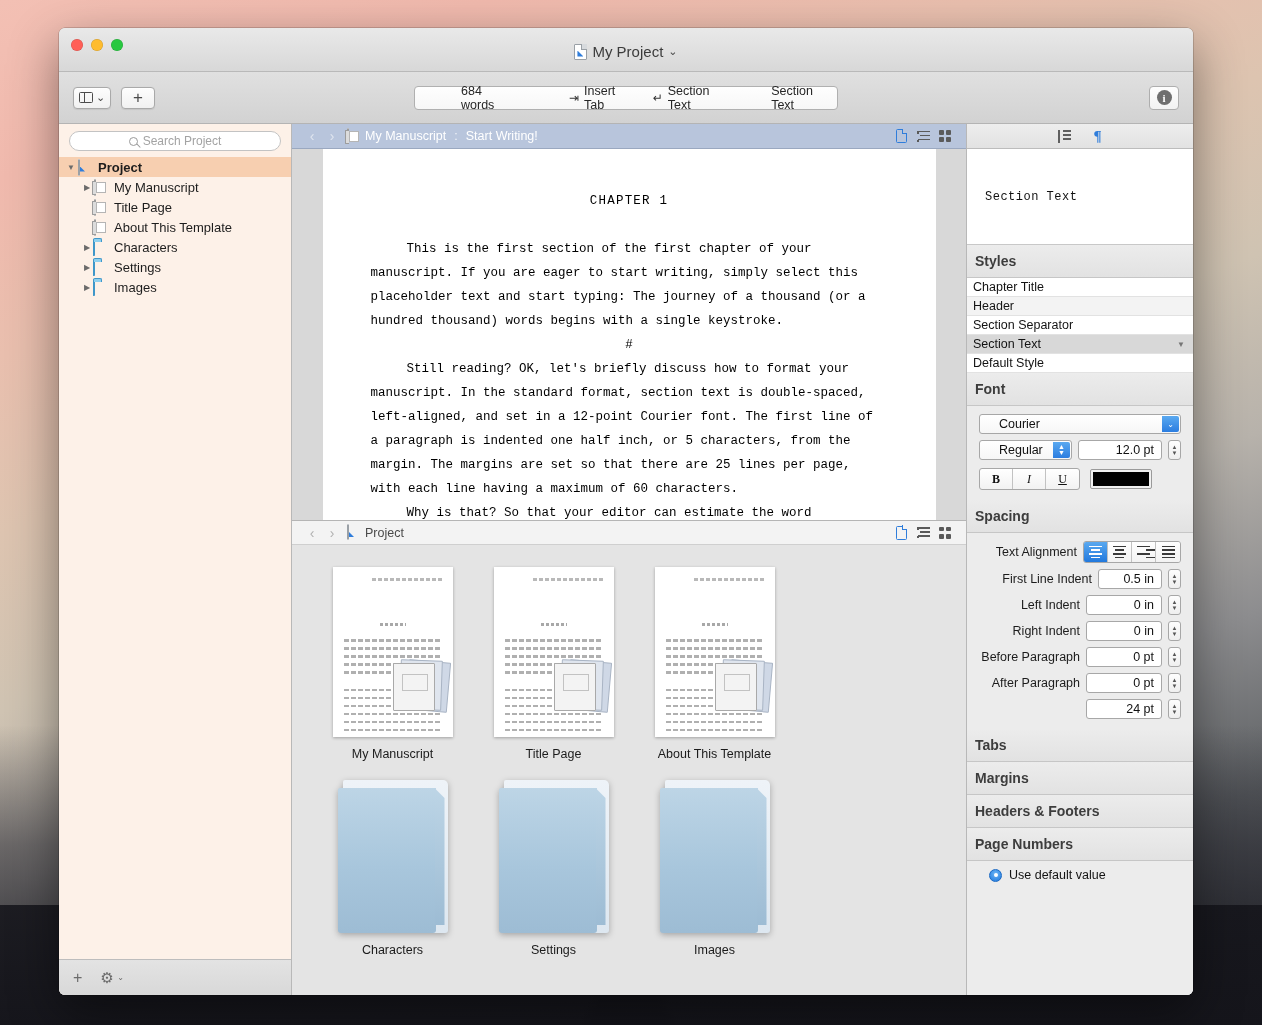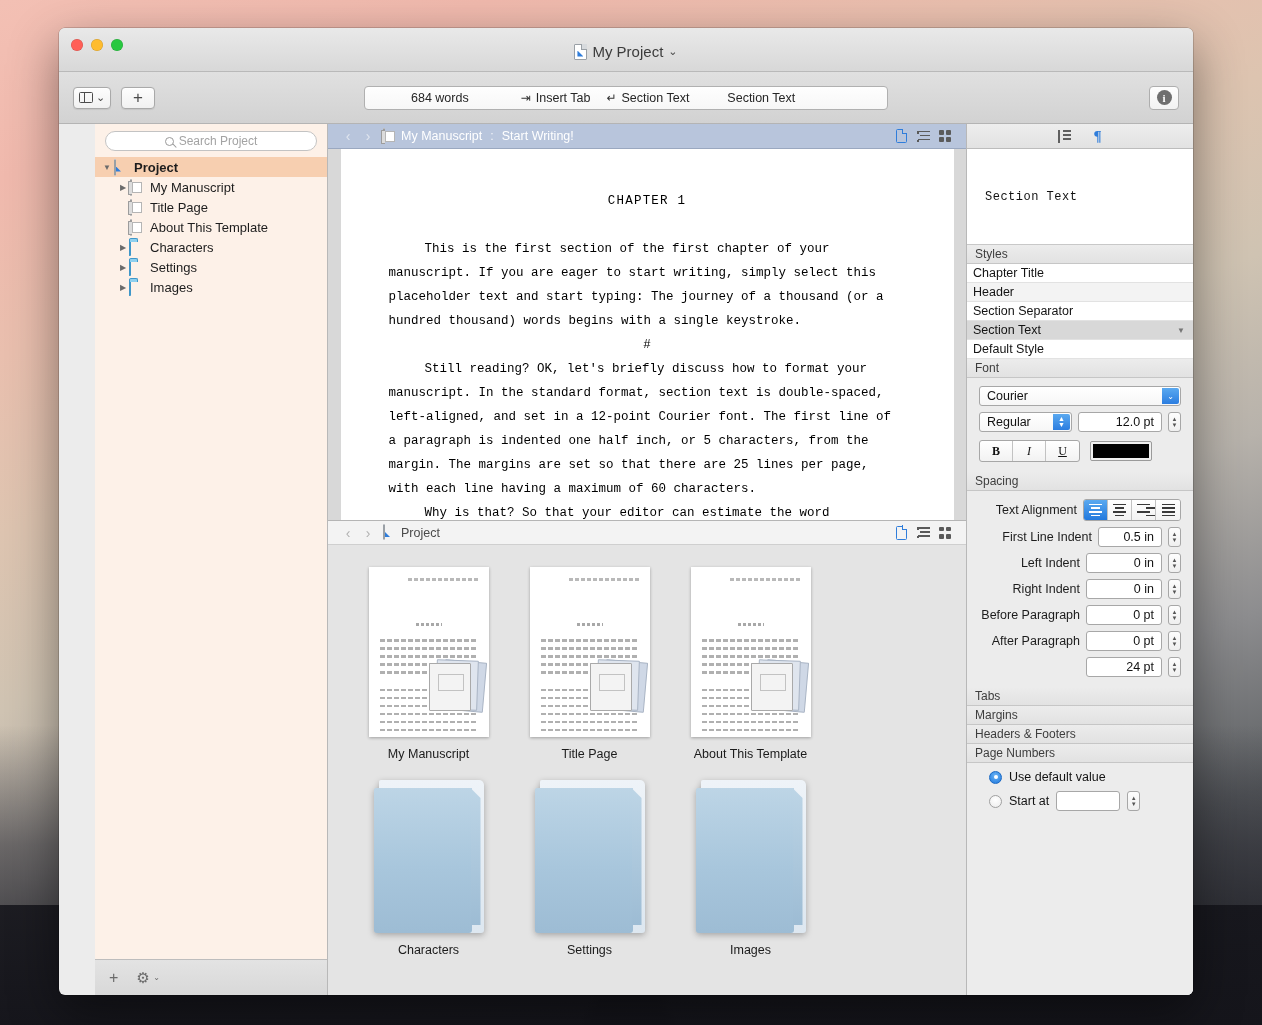--- a/index.html
+++ b/index.html
@@ -74,21 +74,21 @@
     border: 1px solid #a9a9a9; display: flex; align-items:center; justify-content:center;
     box-shadow: 0 1px 0 rgba(255,255,255,.7) inset, 0 .5px 1px rgba(0,0,0,.08);
     cursor: default;
   }
   #btn-view-layout { width: 38px; margin-left: 14px; gap:3px; }
   .layout-glyph { width:14px; height:11px; border:1.2px solid #4c4c4c; border-radius:1.5px; position:relative;}
   .layout-glyph:after{content:""; position:absolute; left:4px; top:0; bottom:0; width:1.2px; background:#4c4c4c;}
   #btn-add { width: 34px; margin-left: 10px; font-size:17px; color:#4a4a4a; line-height:0; }
   #wordbar {
     position:absolute; left:50%; transform:translateX(-50%);
-    width: 524px; height: 24px; border-radius: 4px;
+    width: 424px; height: 24px; border-radius: 4px;
     background: linear-gradient(180deg,#fefefe,#f7f7f7);
     border: 1px solid #b0b0b0;
     display:flex; align-items:center; font-size: 12.5px; color:#262626;
   }
   #wordbar .seg { display:flex; align-items:center; gap:5px; }
   #wb-words { margin-left: 46px; }
   #wb-tab { margin-left: 52px; }
   #wb-sect { margin-left: 16px; }
   #wb-sect2 { margin-left: 38px; }
   .tab-arrow { font-size: 12px; color:#333; }
@@ -102,21 +102,21 @@
     color:#fff; font-size:11px; font-weight:bold; display:flex;
     align-items:center; justify-content:center; font-family:"Liberation Serif",serif;
   }
 
   
   #body-split { flex: 1; display: flex; min-height: 0; }
 
   
   #binder {
     width: 233px; flex: 0 0 233px; background: #fdf1e8;
-    border-right: 1px solid #b8b8b8; display:flex; flex-direction:column;margin-left:36px;
+    border-right: 1px solid #b8b8b8; display:flex; flex-direction:column;
   }
   #search-wrap { padding: 7px 10px 6px 10px; background:#fdf1e8; }
   #search-field {
     height: 20px; border-radius: 10px; background:#fff;
     border: 1px solid #c3c3c3; display:flex; align-items:center;
     justify-content:center; gap:5px; position:relative;
   }
   .mag { width:9px; height:9px; border:1.4px solid #9a9a9a; border-radius:50%; position:relative; }
   .mag:after{content:""; position:absolute; right:-4px; bottom:-2px; width:4.5px; height:1.4px; background:#9a9a9a; transform:rotate(45deg);}
   #search-placeholder { font-size:12px; color:#a3a3a3; }
@@ -291,39 +291,39 @@
   .it-pilcrow { color:#2f7ddb; font-size:15px; font-weight:bold; line-height:15px; font-family:"Liberation Serif",serif; }
 
   #style-preview {
     height: 96px; flex:0 0 96px; background:#fff; border-bottom:1px solid #c8c8c8;
     display:flex; align-items:center; padding-left: 18px;
   }
   #style-preview span {
     font-family:"Liberation Mono","DejaVu Sans Mono",monospace; font-size:12px; color:#111; letter-spacing:.5px;
   }
   .sec-head {
-    height: 19px; background: linear-gradient(180deg,#ececec,#e2e2e2);
+    height: 33px; background: linear-gradient(180deg,#ececec,#e2e2e2);
     border-bottom:1px solid #c6c6c6; display:flex; align-items:center;
-    padding-left: 8px; font-size:12px; font-weight:normal; color:#3d3d3d;
+    padding-left: 8px; font-size:14px; font-weight:bold; color:#3d3d3d;
   }
   .style-row {
     height: 19px; display:flex; align-items:center; padding-left:6px;
     font-size:12.5px; color:#131313; border-bottom:1px solid #e2e2e2; background:#fff;
   }
   .style-row.alt { background:#f3f3f3; }
   .style-row.sel { background:#d8d8d8; }
   .style-row .sr-chev { margin-left:auto; margin-right:8px; font-size:8px; color:#767676; }
 
   .insp-body { background:#ececec; }
   .fld-row { display:flex; align-items:center; padding: 6px 12px 0 12px; gap:6px; }
   .lbl-right { flex:1; text-align:right; font-size:12.5px; color:#1c1c1c; }
   .combo {
     height:20px; border:1px solid #a7a7a7; border-radius:3px;
     background: linear-gradient(180deg,#ffffff,#f6f6f6);
-    display:flex; align-items:center; padding-left:7px; font-size:12.5px; color:#111;
+    display:flex; align-items:center; padding-left:19px; font-size:12.5px; color:#111;
     position:relative; box-shadow: 0 .5px 0 rgba(255,255,255,.8) inset;
   }
   .combo .btn-blue {
     position:absolute; right:1px; top:1px; bottom:1px; width:17px;
     background: linear-gradient(180deg,#5aa9f0,#2b7de0); border-radius:0 2px 2px 0;
     display:flex; align-items:center; justify-content:center; color:#fff; font-size:8px;
   }
   .combo.stepper .btn-blue { flex-direction:column; line-height:6px; font-size:7px; }
   #font-combo { width: 100%; margin: 0 0 0 0; }
   .num-field {
@@ -851,28 +851,19 @@
       <div class="sec-head">Tabs</div>
       <div class="sec-head">Margins</div>
       <div class="sec-head">Headers &amp; Footers</div>
       <div class="sec-head">Page Numbers</div>
 
       <div class="insp-body">
         <div class="radio-row">
           <span class="radio on"></span>
           <span>Use default value</span>
         </div>
-        <div class="radio-row" style="padding-bottom:10px">
-          <span class="radio"></span>
-          <span>Start at</span>
-          <span id="startat-field"></span>
-          <span class="stepper-v">
-              <span>▲</span>
-              <span>▼</span>
-            </span>
-        </div>
       </div>
 
       <div class="spacer-fill"></div>
     </div>
 
   </div>
 </div>
 
 </body></html>

